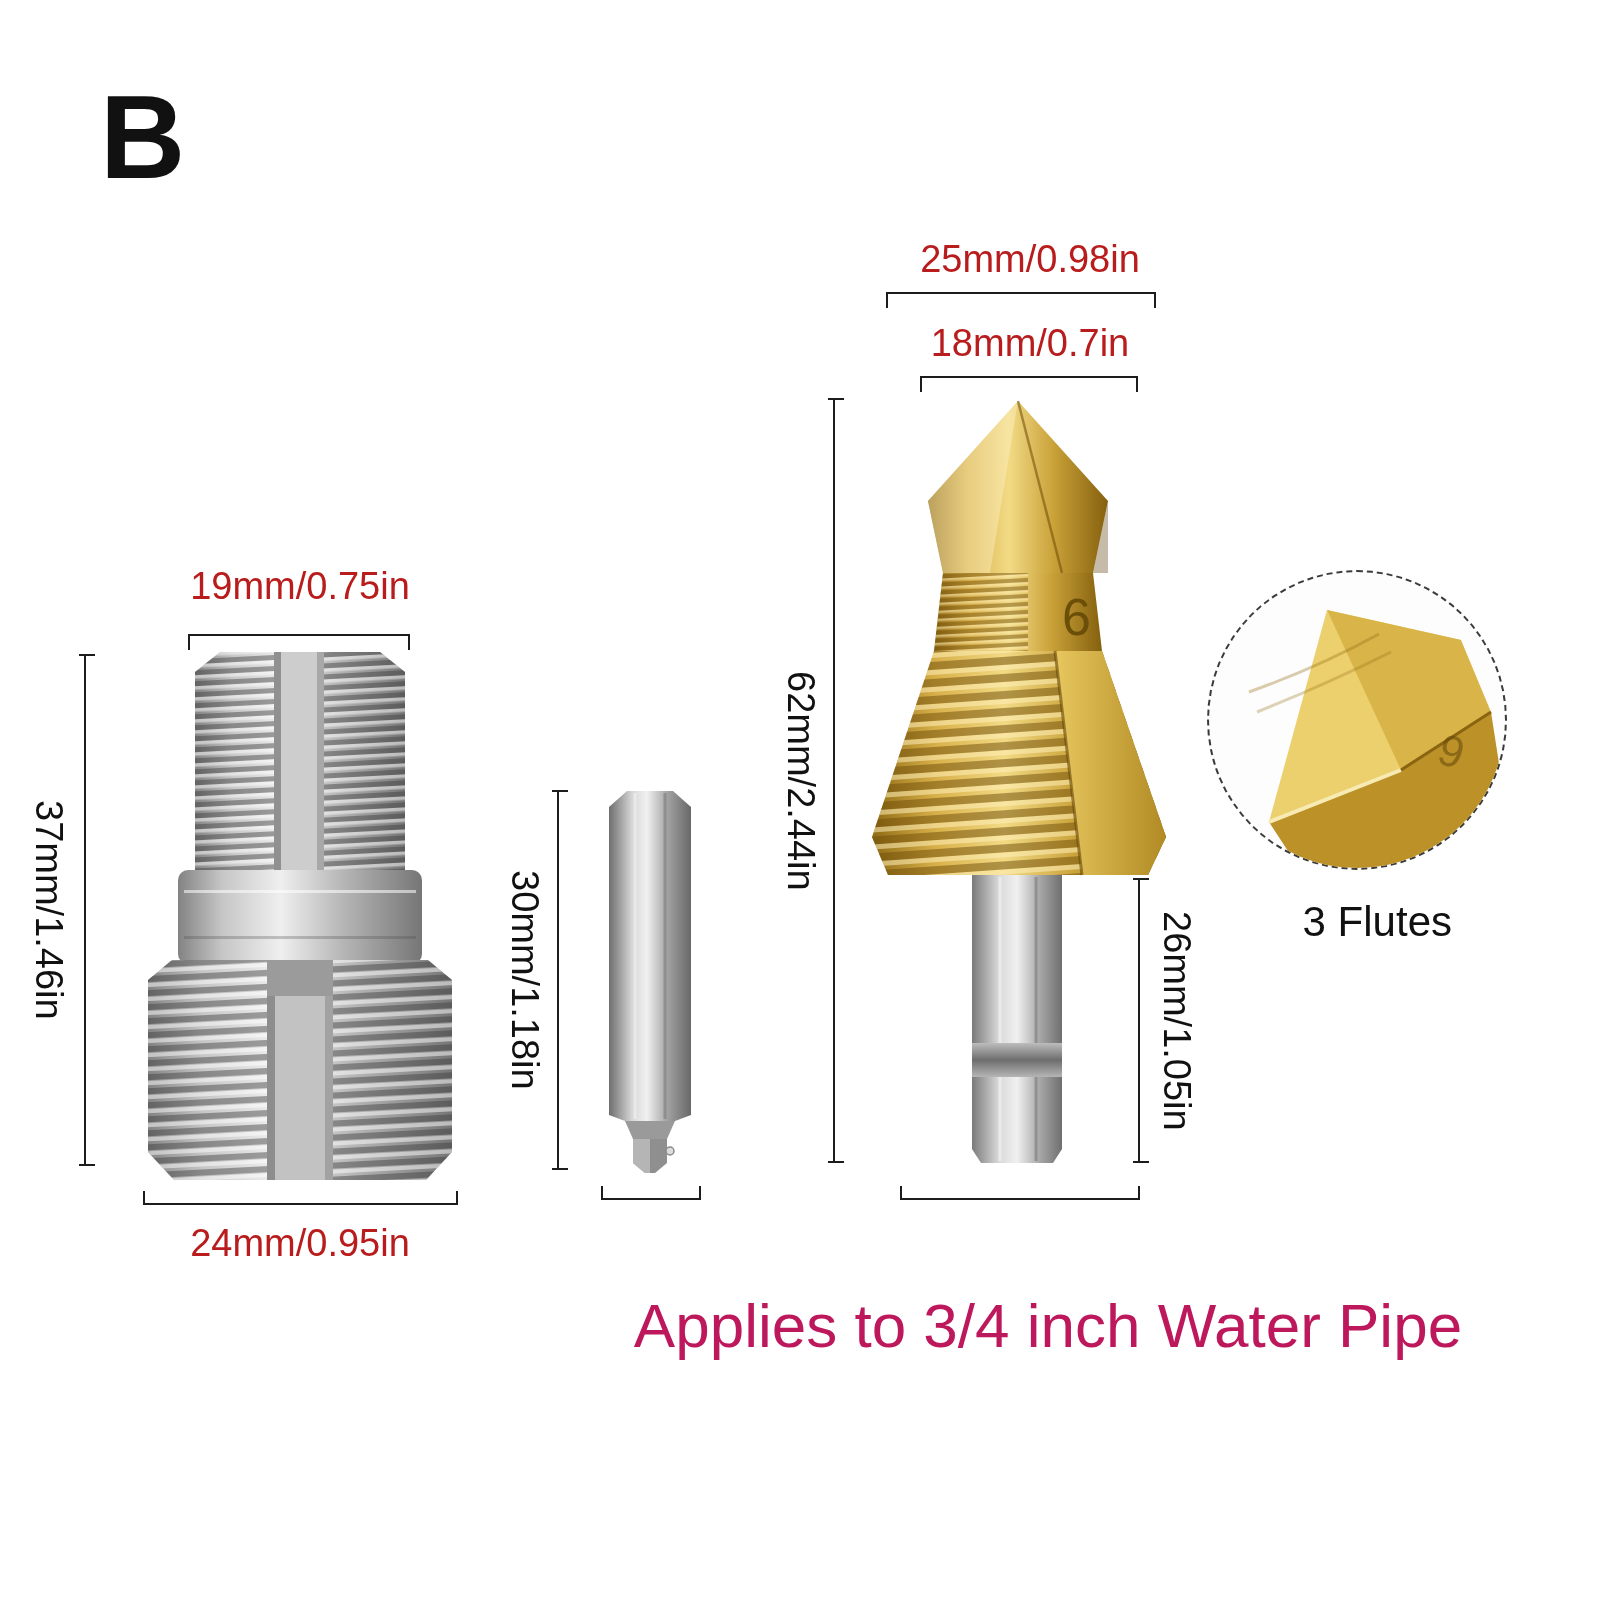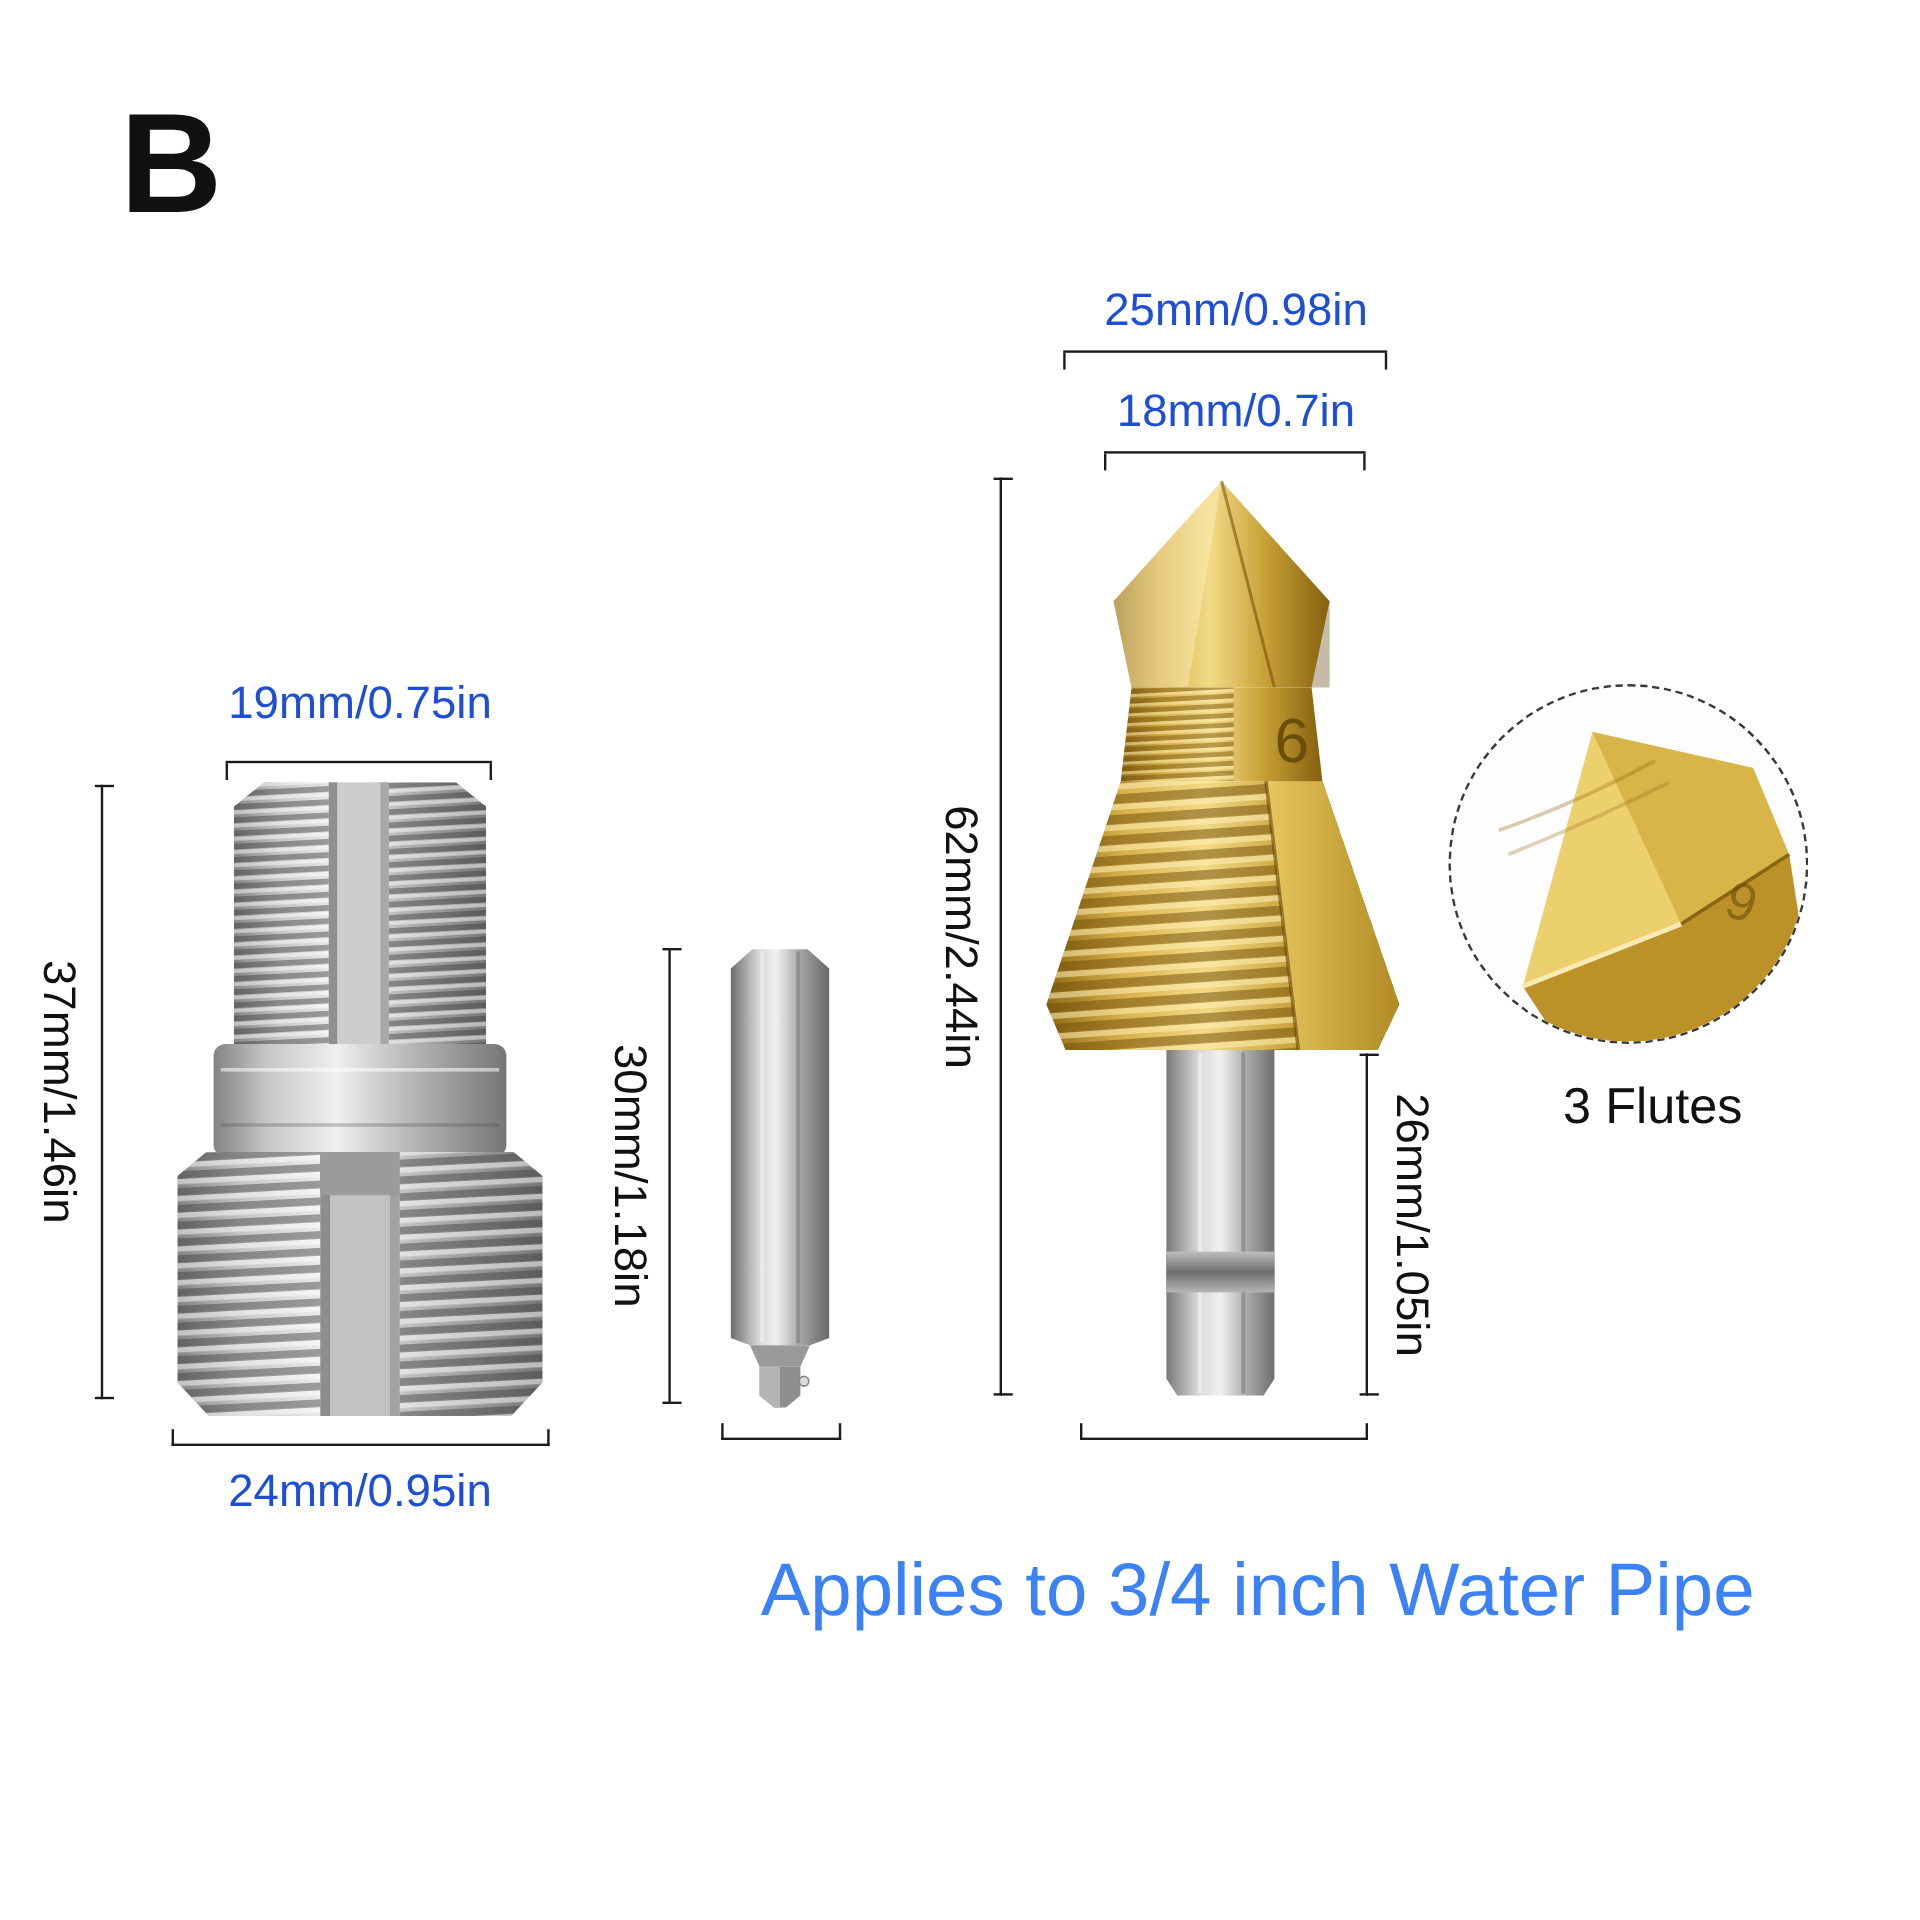--- a/index.html
+++ b/index.html
@@ -1,34 +1,34 @@
 <!DOCTYPE html>
 <html><head>
 <meta charset="utf-8">
 <style>
   html,body{margin:0;padding:0;background:#fff;}
   body{font-family:"Liberation Sans","DejaVu Sans",sans-serif;color:#111;}
   .canvas{position:relative;width:1600px;height:1600px;background:#ffffff;overflow:hidden;}
   .variant{position:absolute;font-size:118px;font-weight:700;line-height:1;}
-  .dim{position:absolute;font-size:38px;color:#1d4ed8;text-align:center;white-space:nowrap;}
+  .dim{position:absolute;font-size:38px;color:#b91c1c;text-align:center;white-space:nowrap;}
   .vtext{position:absolute;display:flex;align-items:center;justify-content:center;
          writing-mode:vertical-rl;font-size:38px;color:#111;white-space:nowrap;}
   .hdim{position:absolute;height:0;border-top:2px solid #1c1c1c;}
   .hdim::before,.hdim::after{content:"";position:absolute;width:2px;height:14px;background:#1c1c1c;top:0;}
   .hdim::before{left:0;}
   .hdim::after{right:0;}
   .hdim.up::before,.hdim.up::after{top:-14px;}
   .vdim{position:absolute;width:0;border-left:2px solid #1c1c1c;}
   .vdim::before,.vdim::after{content:"";position:absolute;width:16px;height:2px;background:#1c1c1c;left:-7px;}
   .vdim::before{top:0;}
   .vdim::after{bottom:0;}
   .art{position:absolute;}
   .inset{position:absolute;border:2px dashed #3a3a3a;border-radius:50%;overflow:hidden;
          background:#fdfdfd;box-sizing:border-box;}
-  .caption{position:absolute;font-size:62px;color:#3b82f6;text-align:center;white-space:nowrap;}
+  .caption{position:absolute;font-size:62px;color:#be185d;text-align:center;white-space:nowrap;}
   .inset-label{position:absolute;font-size:42px;color:#111;text-align:right;white-space:nowrap;}
 </style>
 </head>
 <body>
 
 <div class="canvas">
 
   <div class="variant" style="left:100px;top:78px">B</div>
 
   <div class="dim" style="left:150px;top:565px;width:300px">19mm/0.75in</div>

